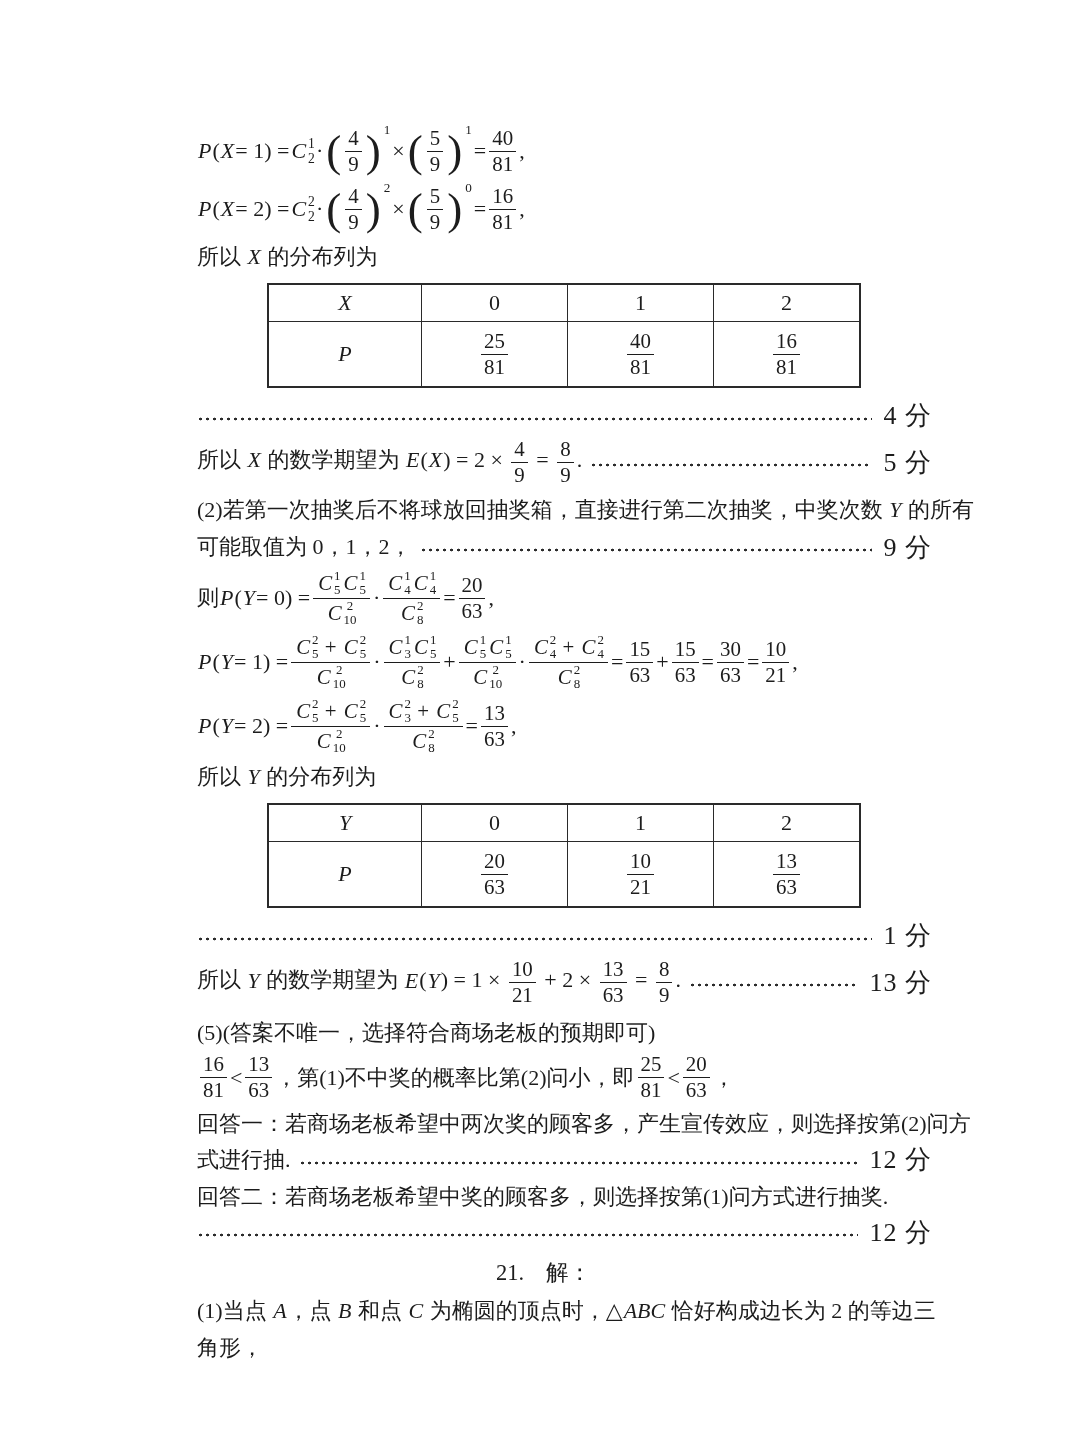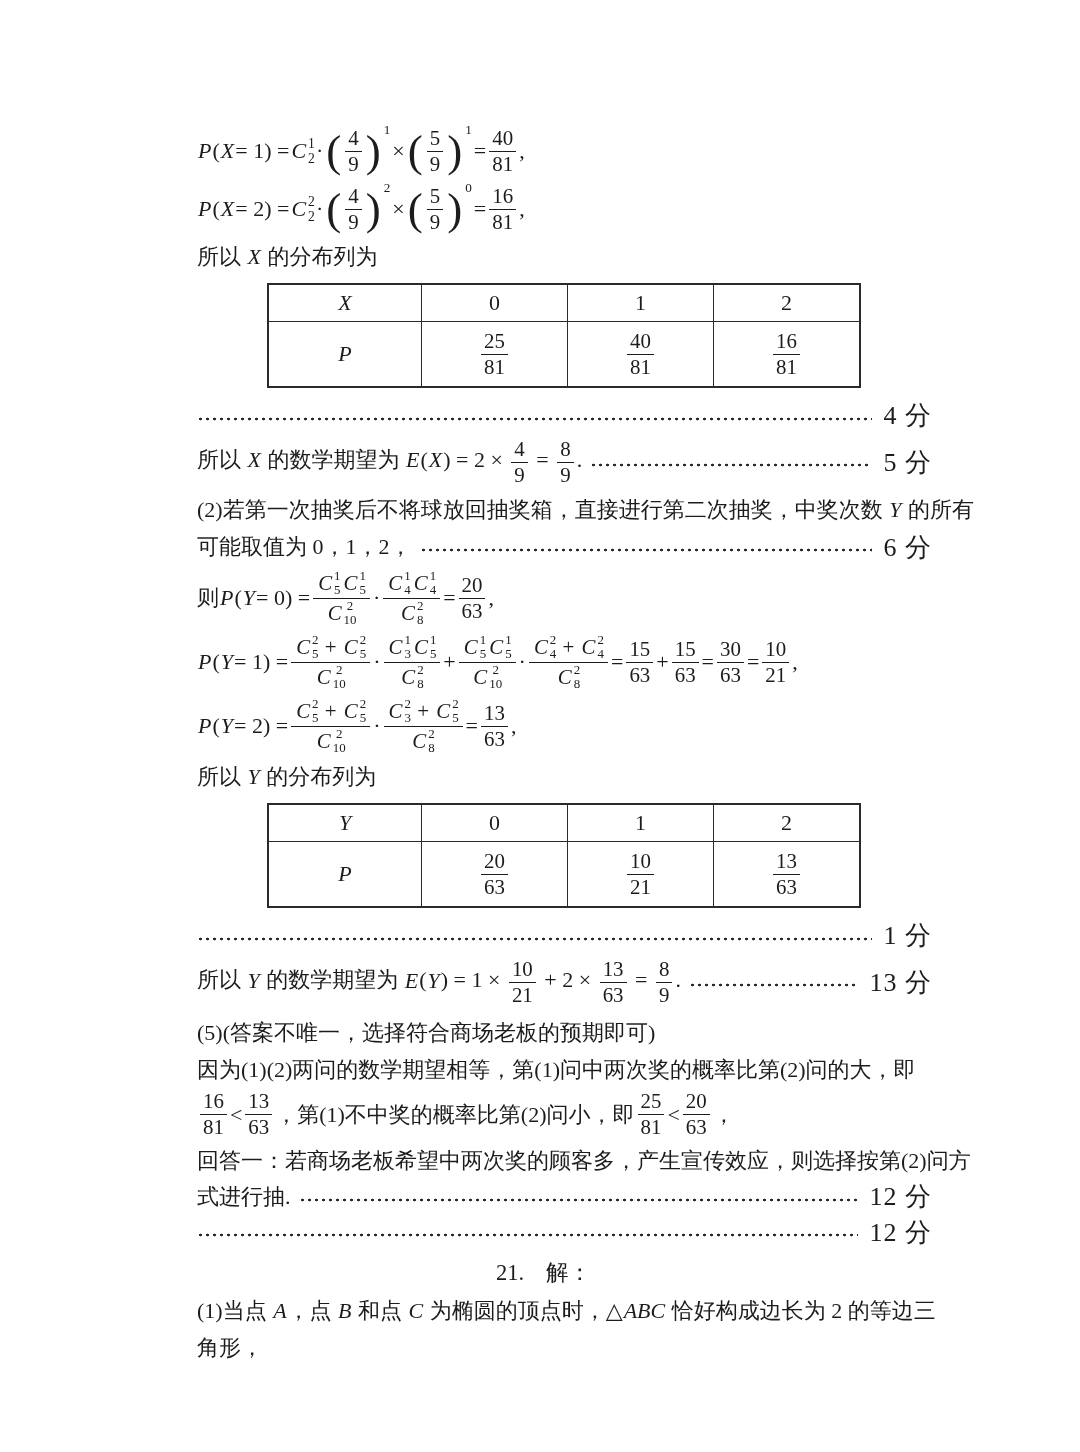--- a/index.html
+++ b/index.html
@@ -195,21 +195,21 @@
           </span><span>.</span></span>
       <span class="dots"></span>
       <span class="score">5 分</span>
     </div>
 
     <div class="tline math sp4"><span>(2)若第一次抽奖后不将球放回抽奖箱，直接进行第二次抽奖，中奖次数 </span><span class="mi">Y</span><span> 的所有</span></div>
 
     <div class="row" style="height:38px">
       <span class="math"><span>可能取值为 0，1，2，</span></span>
       <span class="dots"></span>
-      <span class="score">6 分</span>
+      <span class="score">9 分</span>
     </div>
 
     <div class="row math fy">
         <span>则 </span>
         <span class="mi">P</span>
         <span>(</span>
         <span class="mi">Y</span>
         <span> = 0) = </span>
         <span class="frac">
           <span class="num"><span class="cnk">
@@ -481,21 +481,20 @@
             <span class="den"><span>63</span></span>
           </span><span> = </span><span class="frac">
             <span class="num"><span>8</span></span>
             <span class="den"><span>9</span></span>
           </span><span>.</span></span>
       <span class="dots"></span>
       <span class="score">13 分</span>
     </div>
 
     <div class="tline math sp6"><span>(5)(答案不唯一，选择符合商场老板的预期即可)</span></div>
-    <div class="tline math"><span>因为(1)(2)两问的数学期望相等，第(1)问中两次奖的概率比第(2)问的大，即</span></div>
     <div class="row math fcmp">
         <span class="frac">
           <span class="num"><span>16</span></span>
           <span class="den"><span>81</span></span>
         </span>
         <span> &lt; </span>
         <span class="frac">
           <span class="num"><span>13</span></span>
           <span class="den"><span>63</span></span>
         </span>
@@ -512,20 +511,21 @@
         <span>，</span>
       </div>
 
     <div class="tline math"><span>回答一：若商场老板希望中两次奖的顾客多，产生宣传效应，则选择按第(2)问方</span></div>
     <div class="row" style="height:36px">
       <span class="math"><span>式进行抽.</span></span>
       <span class="dots"></span>
       <span class="score">12 分</span>
     </div>
 
+    <div class="tline math"><span>回答二：若商场老板希望中奖的顾客多，则选择按第(1)问方式进行抽奖.</span></div>
     <div class="row">
       <span class="dots" style="margin-left:0"></span>
       <span class="score">12 分</span>
     </div>
 
     <div class="q21">
       <span class="qnum">21.</span>
       <span>解：</span>
     </div>
     <div class="tline math"><span>(1)当点 </span><span class="mi">A</span><span>，点 </span><span class="mi">B</span><span> 和点 </span><span class="mi">C</span><span> 为椭圆的顶点时，△</span><span class="mi">ABC</span><span> 恰好构成边长为 2 的等边三</span></div>

